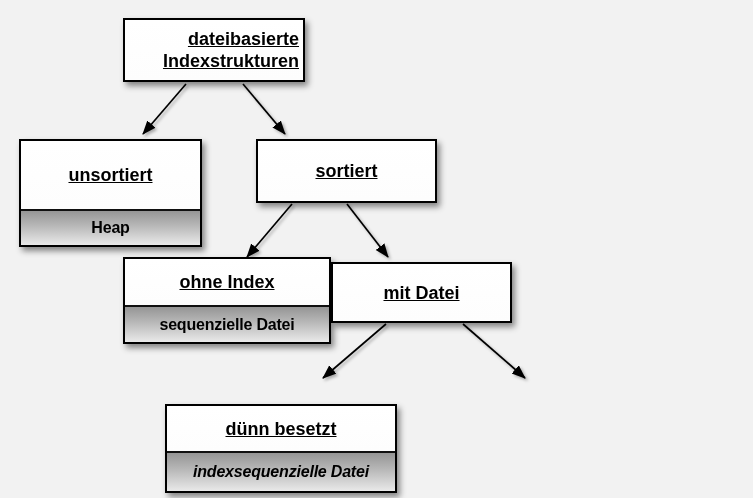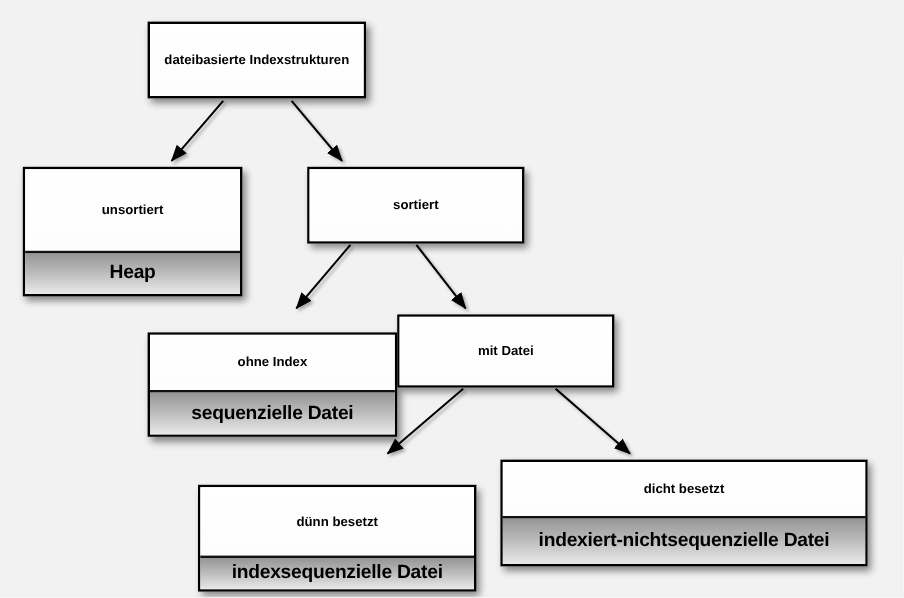--- a/index.html
+++ b/index.html
@@ -29,26 +29,27 @@
     box-shadow: 3px 4px 6px rgba(0,0,0,0.45);
     display: flex;
     flex-direction: column;
   }
   .node-main {
     flex: 1;
     display: flex;
     align-items: center;
     justify-content: center;
     text-align: right;
-    font-size: 11px;
+    font-size: 18px;
     font-weight: bold;
     color: #000;
     line-height: 22px;
     background: linear-gradient(#ffffff, #fdfdfd);
     padding: 0 4px;
+    text-decoration: underline;
   }
   .node-sub {
     box-sizing: border-box;
     border-top: 2px solid #101010;
     display: flex;
     align-items: center;
     justify-content: center;
     text-align: center;
     font-size: 16px;
     font-weight: bold;
@@ -56,25 +57,25 @@
     white-space: nowrap;
     overflow: hidden;
     color: #000;
     background: linear-gradient(#959595, #b9b9b9 45%, #e9e9e9);
     padding: 0 2px;
   }
   #node-root        { left: 123px; top: 18px;  width: 182px; height: 64px; }
   #node-unsortiert  { left: 19px;  top: 139px; width: 183px; height: 108px; }
   #node-unsortiert .node-sub { height: 36px; }
   #node-sortiert    { left: 228px; top: 139px; width: 181px; height: 64px; margin-left: 28px; }
-  #node-ohne-index  { left: 123px; top: 277px; width: 208px; height: 87px; }
+  #node-ohne-index  { left: 123px; top: 257px; width: 208px; height: 87px; }
   #node-ohne-index .node-sub { height: 37px; text-align: center; }
   #node-mit-index   { left: 331px; top: 262px; width: 181px; height: 61px; }
   #node-duenn       { left: 165px; top: 404px; width: 232px; height: 89px; }
-  #node-duenn .node-sub { height: 28px; }
+  #node-duenn .node-sub { height: 40px; font-style: italic; }
   #node-dicht       { left: 417px; top: 383px; width: 306px; height: 89px; }
   #node-dicht .node-sub { height: 40px; }
 </style>
 </head>
 <body>
 
 <div class="canvas">
 
   <svg class="edges-svg" width="753" height="498" viewBox="0 0 753 498">
     <defs>
@@ -110,18 +111,14 @@
 
   <div id="node-mit-index" class="node">
     <div class="node-main">mit Datei</div>
   </div>
 
   <div id="node-duenn" class="node">
     <div class="node-main">dünn besetzt</div>
     <div class="node-sub">indexsequenzielle Datei</div>
   </div>
 
-  <div id="node-dicht" class="node">
-    <div class="node-main">dicht besetzt</div>
-    <div class="node-sub">indexiert-nichtsequenzielle Datei</div>
-  </div>
 
 </div>
 
 </body></html>

